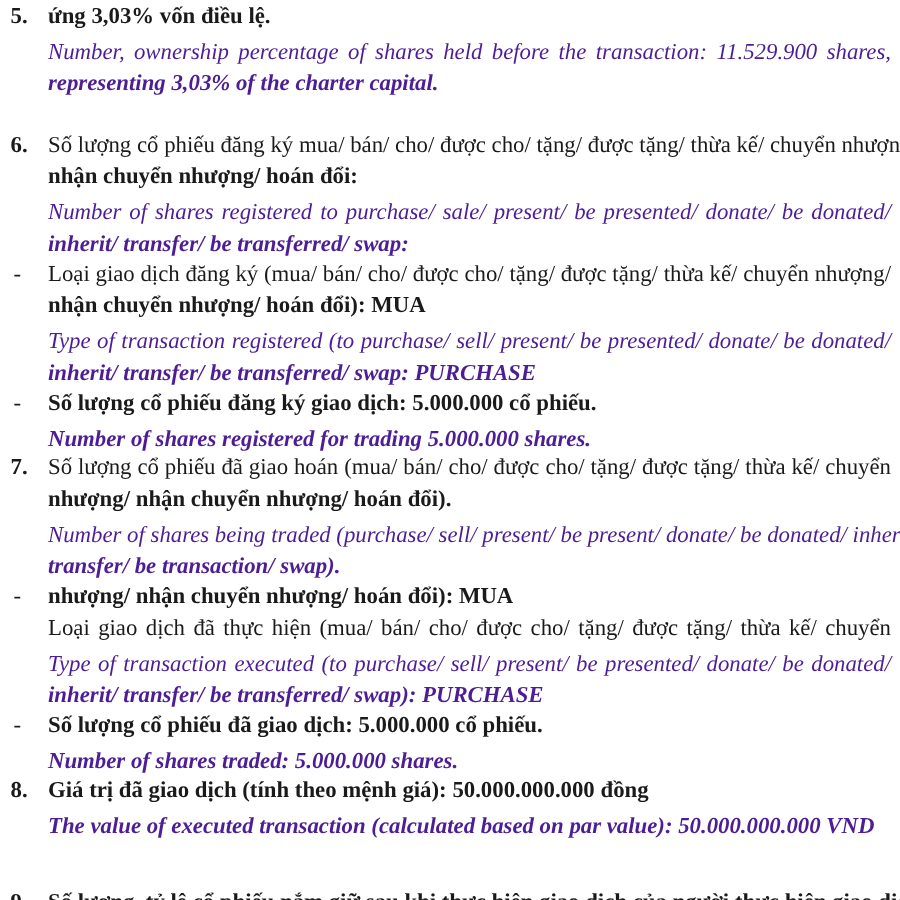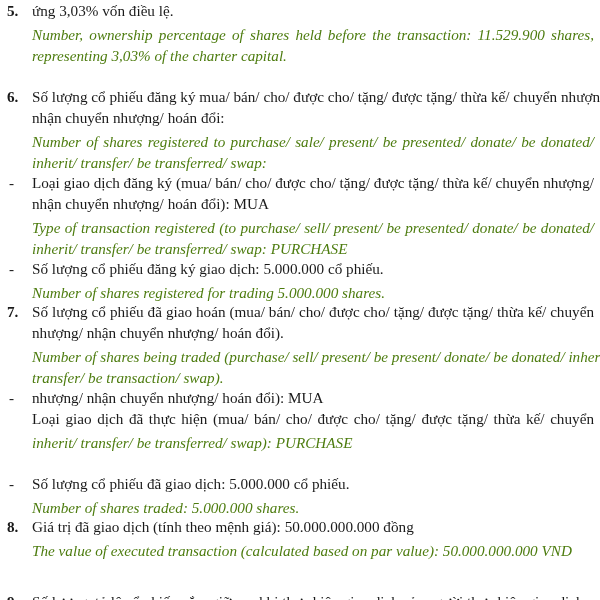--- a/index.html
+++ b/index.html
@@ -23,30 +23,30 @@
     }
     .item .marker {
       position: absolute; left: 7px; top: 0;
       font-weight: bold;
     }
     .item .marker.dash { left: 9px; font-weight: normal; }
     .vi { margin: 0; }
     .en {
       margin: 3px 0 0 0;
       font-style: italic;
-      color: #4d7c0f;
+      color: #4c1d95;
     }
     .block { margin-bottom: 2px; }
     .vi-line, .en-line {
       display: block;
       text-align: justify;
       text-align-last: justify;
       white-space: nowrap;
     }
-    .vi-line.last, .en-line.last { text-align-last: left; }
+    .vi-line.last, .en-line.last { text-align-last: left; font-weight: bold; }
     .cut {
       position: absolute; left: 0; top: 591px; width: 600px; height: 20px;
       overflow: hidden;
     }
     .cut .item { padding-top: 0; }
   </style>
 </head>
 <body>
 
 <div class="page">
@@ -103,20 +103,21 @@
           <span class="en-line last">transfer/ be transaction/ swap).</span>
         </p>
       </div>
       <div class="item block" style="position: absolute; left: 0px; right: 0px; top: 396px;">
         <span class="marker dash">-</span>
         <p class="vi">
           <span class="vi-line last">nhượng/ nhận chuyển nhượng/ hoán đổi): MUA</span>
           <span class="vi-line">Loại giao dịch đã thực hiện (mua/ bán/ cho/ được cho/ tặng/ được tặng/ thừa kế/ chuyển</span>
         </p>
         <p class="en">
+          <span class="en-line">Type of transaction executed (to purchase/ sell/ present/ be presented/ donate/ be donated/</span>
           <span class="en-line last">inherit/ transfer/ be transferred/ swap): PURCHASE</span>
         </p>
       </div>
       <div class="item block" style="position: absolute; left: 0px; right: 0px; top: 482px;">
         <span class="marker dash">-</span>
         <p class="vi">
           <span class="vi-line last">Số lượng cổ phiếu đã giao dịch: 5.000.000 cổ phiếu.</span>
         </p>
         <p class="en">
           <span class="en-line last">Number of shares traded: 5.000.000 shares.</span>

